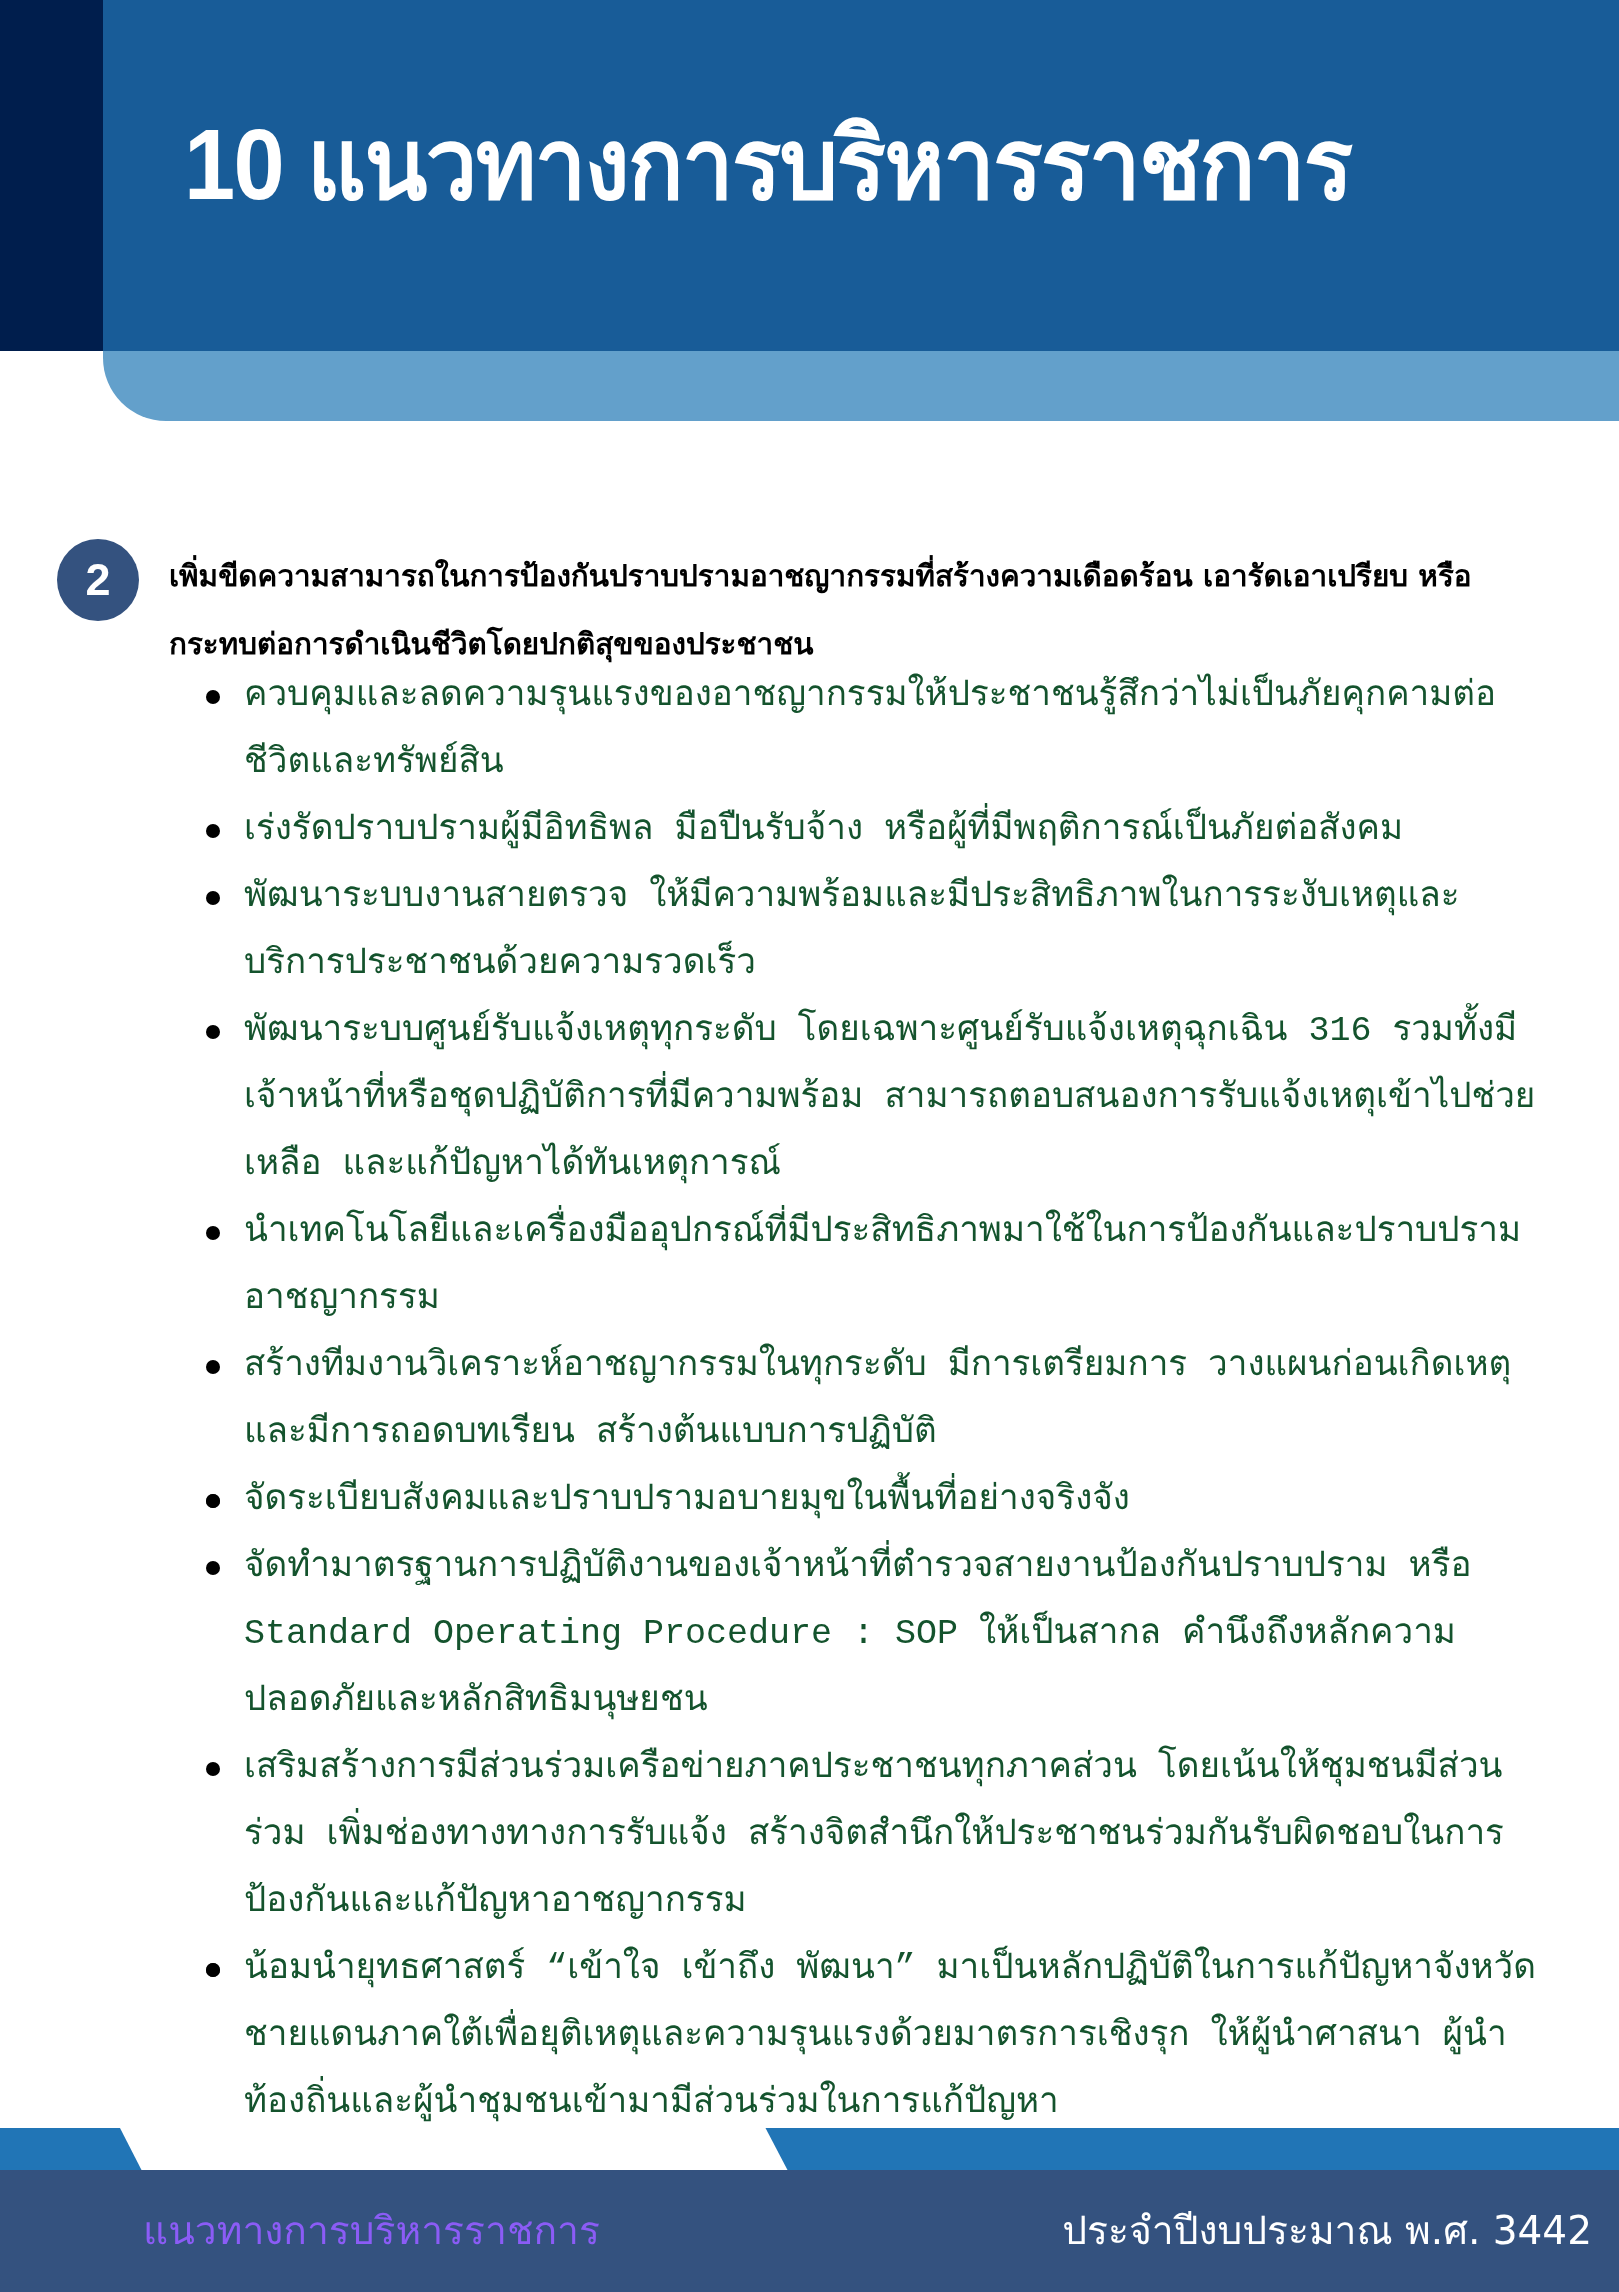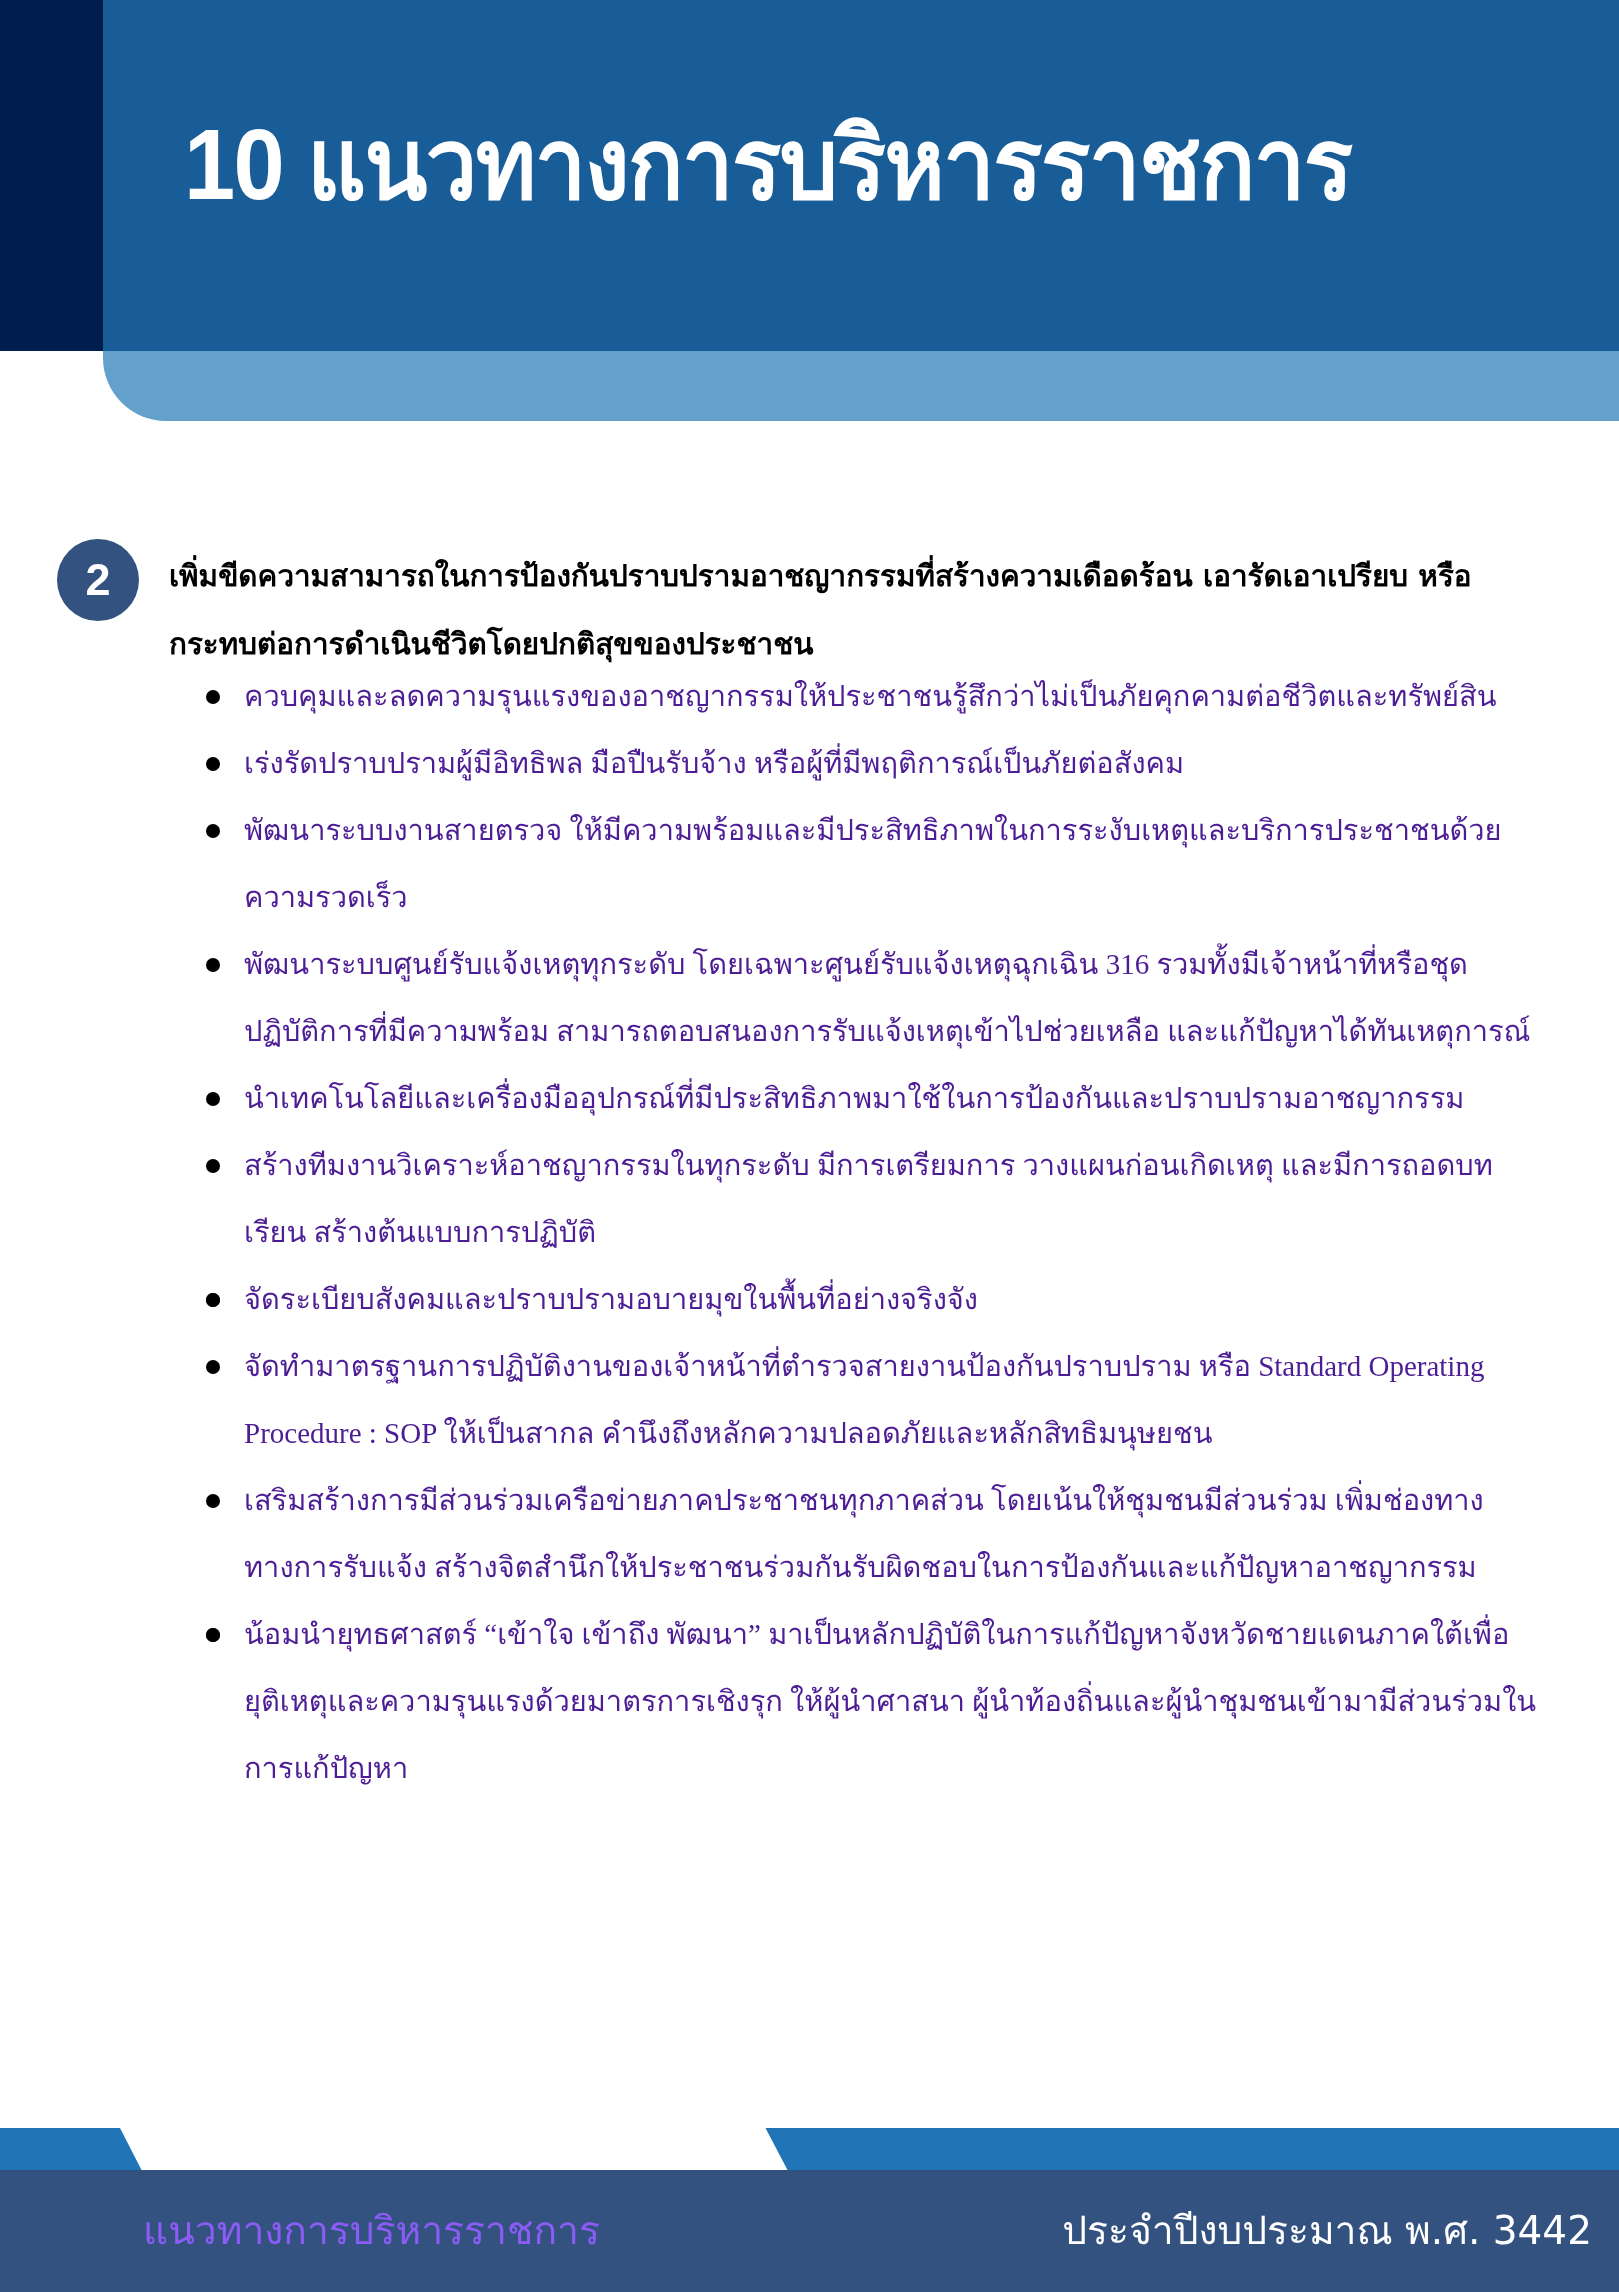--- a/index.html
+++ b/index.html
@@ -89,24 +89,24 @@
     left: 161px;
     top: 663px;
     width: 1379px;
     margin: 0;
     padding: 0;
     list-style: none;
   }
   .bullet {
     position: relative;
     padding-left: 83px;
-    font-family: Liberation Serif, serif;
-    font-size: 29px;
+    font-family: Liberation Mono, monospace;
+    font-size: 35px;
     line-height: 67px;
-    color: #4c1d95;
+    color: #14532d;
   }
   .bullet-dot {
     position: absolute;
     left: 45px;
     top: 27px;
     width: 14.3px;
     height: 14.3px;
     border-radius: 50%;
     background: #000000;
   }

